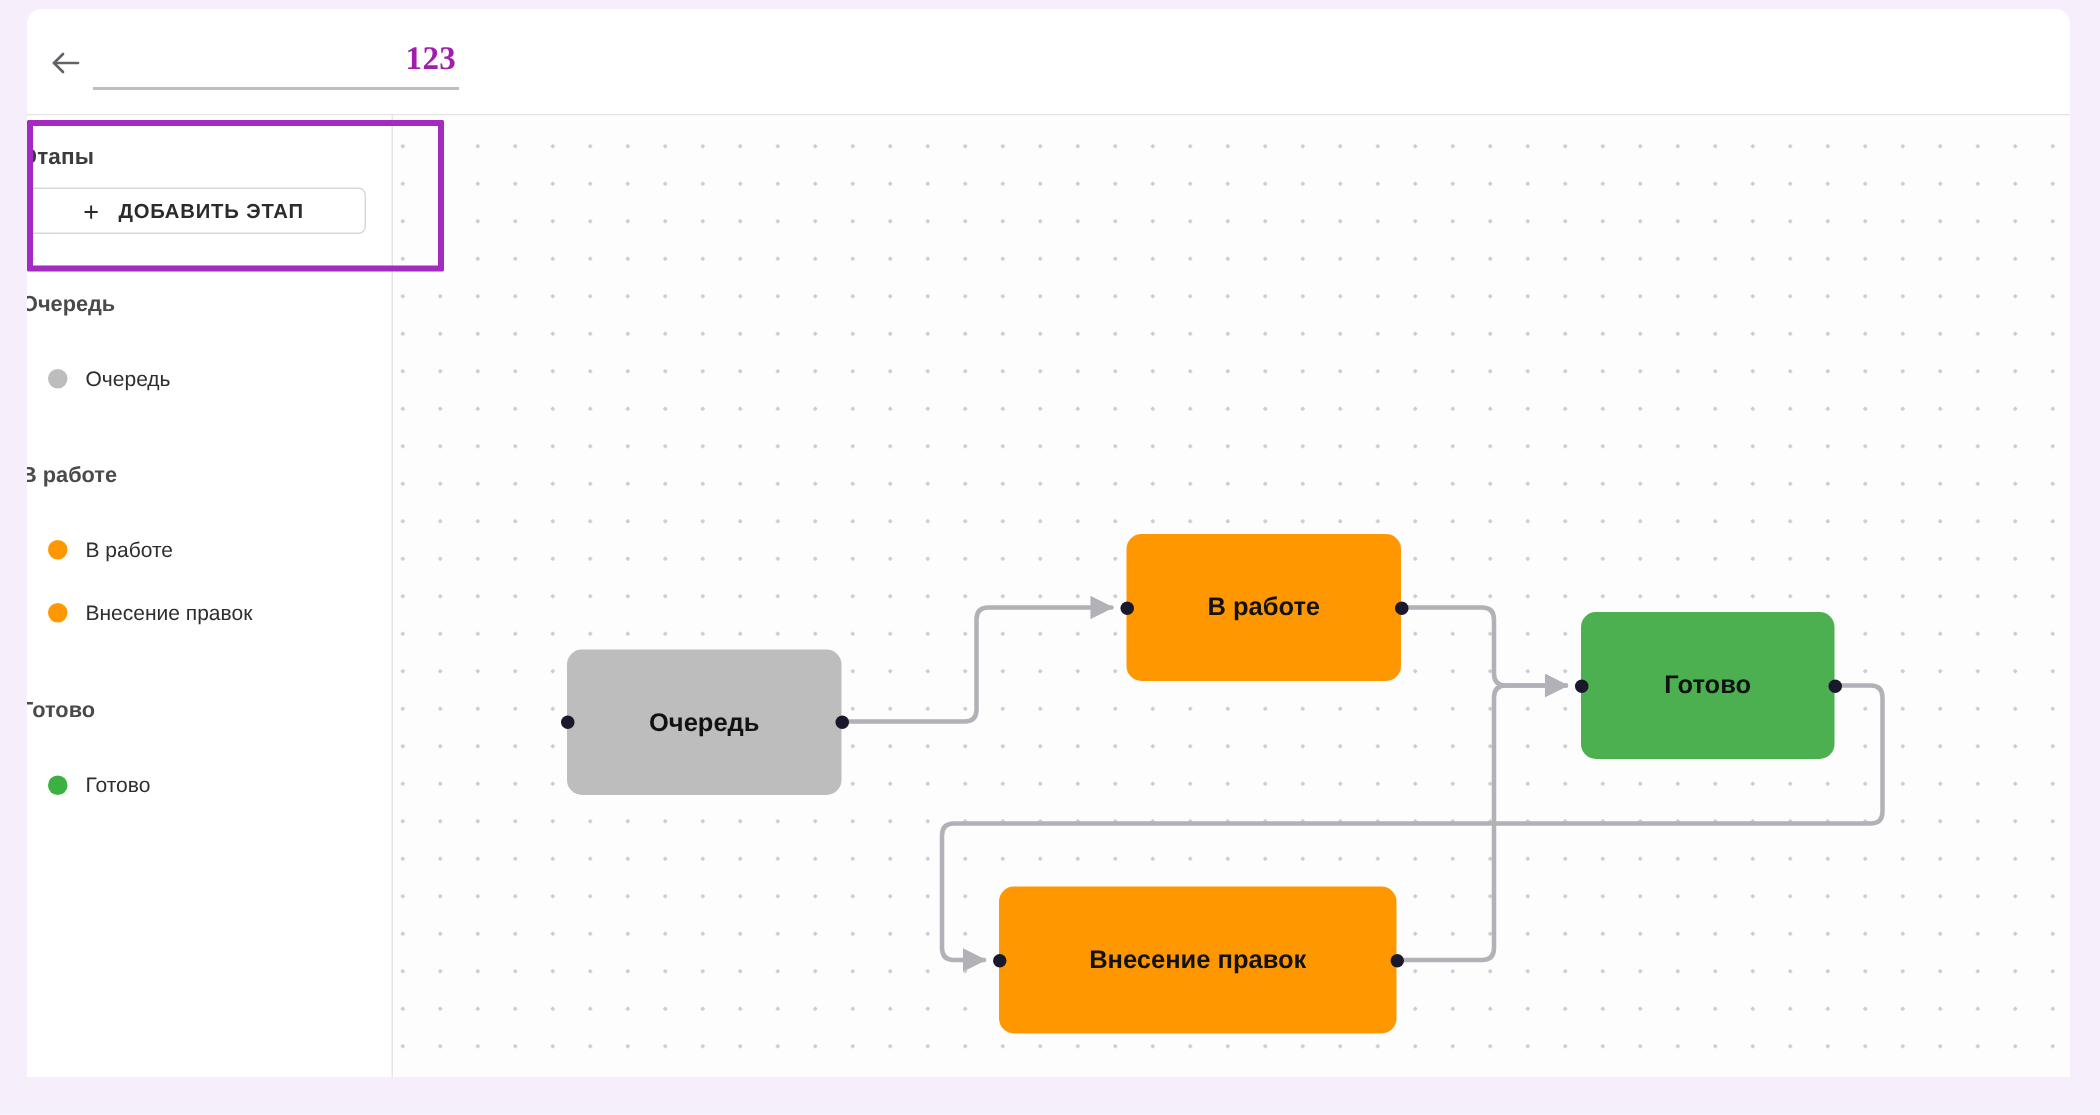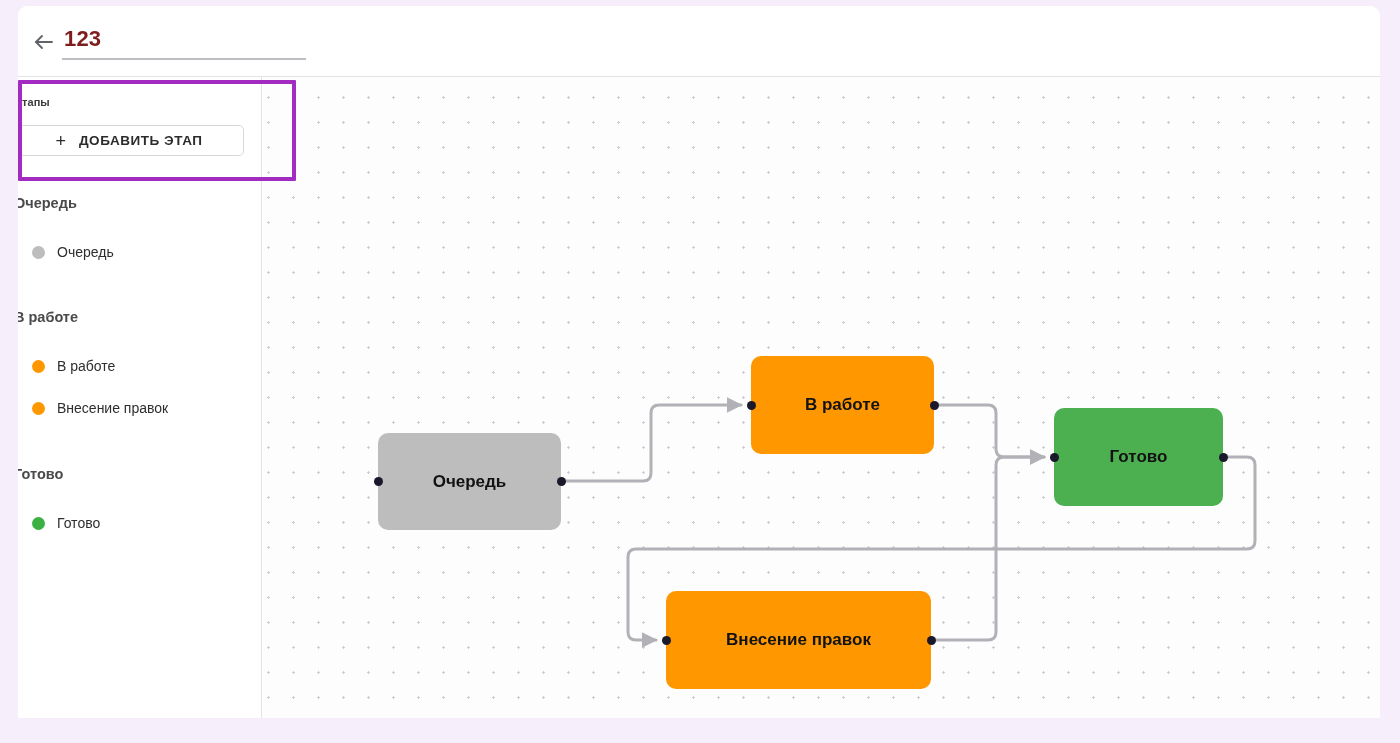--- a/index.html
+++ b/index.html
@@ -53,26 +53,27 @@
     top: 14px;
     width: 244px;
     height: 44px;
   }
   #title-input {
     width: 244px;
     height: 38px;
     border: none;
     outline: none;
     background: transparent;
-    font-family: Liberation Sans, sans-serif;
+    font-family: Liberation Serif, serif;
     font-size: 22px;
     font-weight: bold;
-    color: #7f1d1d;
+    color: #a21caf;
     letter-spacing: 0.2px;
     padding: 0 2px;
+    text-align: right;
   }
   #title-underline {
     position: absolute;
     left: 0;
     top: 38px;
     width: 244px;
     height: 1.5px;
     background: #bdbdc2;
   }
 
@@ -93,21 +94,21 @@
     top: 3px;
     width: 244px;
     height: 98px;
     border-bottom: 1px solid #ececed;
   }
 
   #stages-title {
     position: absolute;
     left: -4px;
     top: 16px;
-    font-size: 11px;
+    font-size: 15px;
     font-weight: bold;
     color: #3c3c3c;
     letter-spacing: 0.1px;
   }
 
   #add-stage-button {
     position: absolute;
     left: -4px;
     top: 45px;
     width: 230px;

